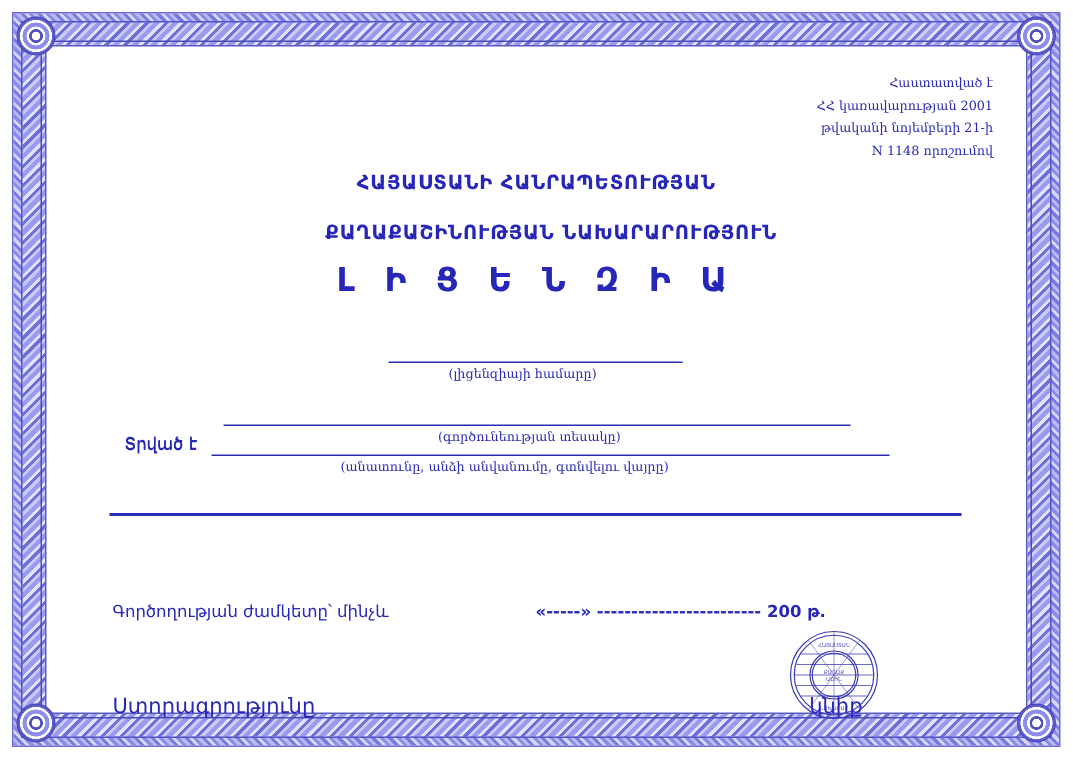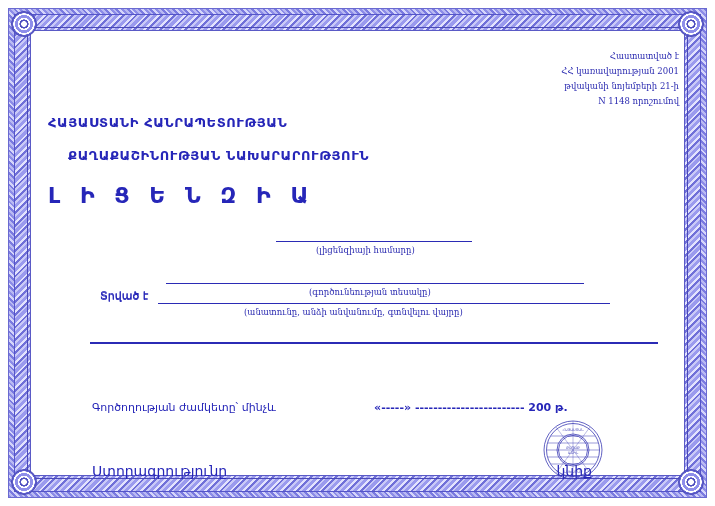--- a/index.html
+++ b/index.html
@@ -86,21 +86,21 @@
     box-sizing: border-box;
   }
   .rosette.tl { left: 11px;  top: 11px; }
   .rosette.tr { right: 11px; top: 11px; }
   .rosette.bl { left: 11px;  bottom: 11px; }
   .rosette.br { right: 11px; bottom: 11px; }
 
   
   .content {
     position: absolute;
-    left: 48px;
+    left: 31px;
     top: 31px;
     width: 653px;
     height: 444px;
     color: #2b2bb5;
   }
 
   .issued-block {
     position: absolute;
     right: 22px;
     top: 18px;
@@ -109,32 +109,33 @@
     line-height: 15px;
     color: #2a2ab0;
     font-family: "DejaVu Serif", serif;
   }
 
   .titles {
     position: absolute;
     left: 0;
     top: 84px;
     width: 100%;
+    text-align: center;
   }
   .title-line1,
   .title-line2 {
     font-size: 13px;
     letter-spacing: 0.6px;
     font-weight: bold;
     color: #2626b8;
     font-family: "DejaVu Sans", sans-serif;
   }
   .title-line2 { margin-top: 18px; margin-left: 20px; }
   .title-big {
-    margin-top: 20px;
+    margin-top: 12px;
     font-size: 22px;
     font-weight: bold;
     letter-spacing: 6px;
     color: #2626b8;
   }
 
   
   .rule {
     position: absolute;
     border-bottom: 1px solid #2b2bb5;

